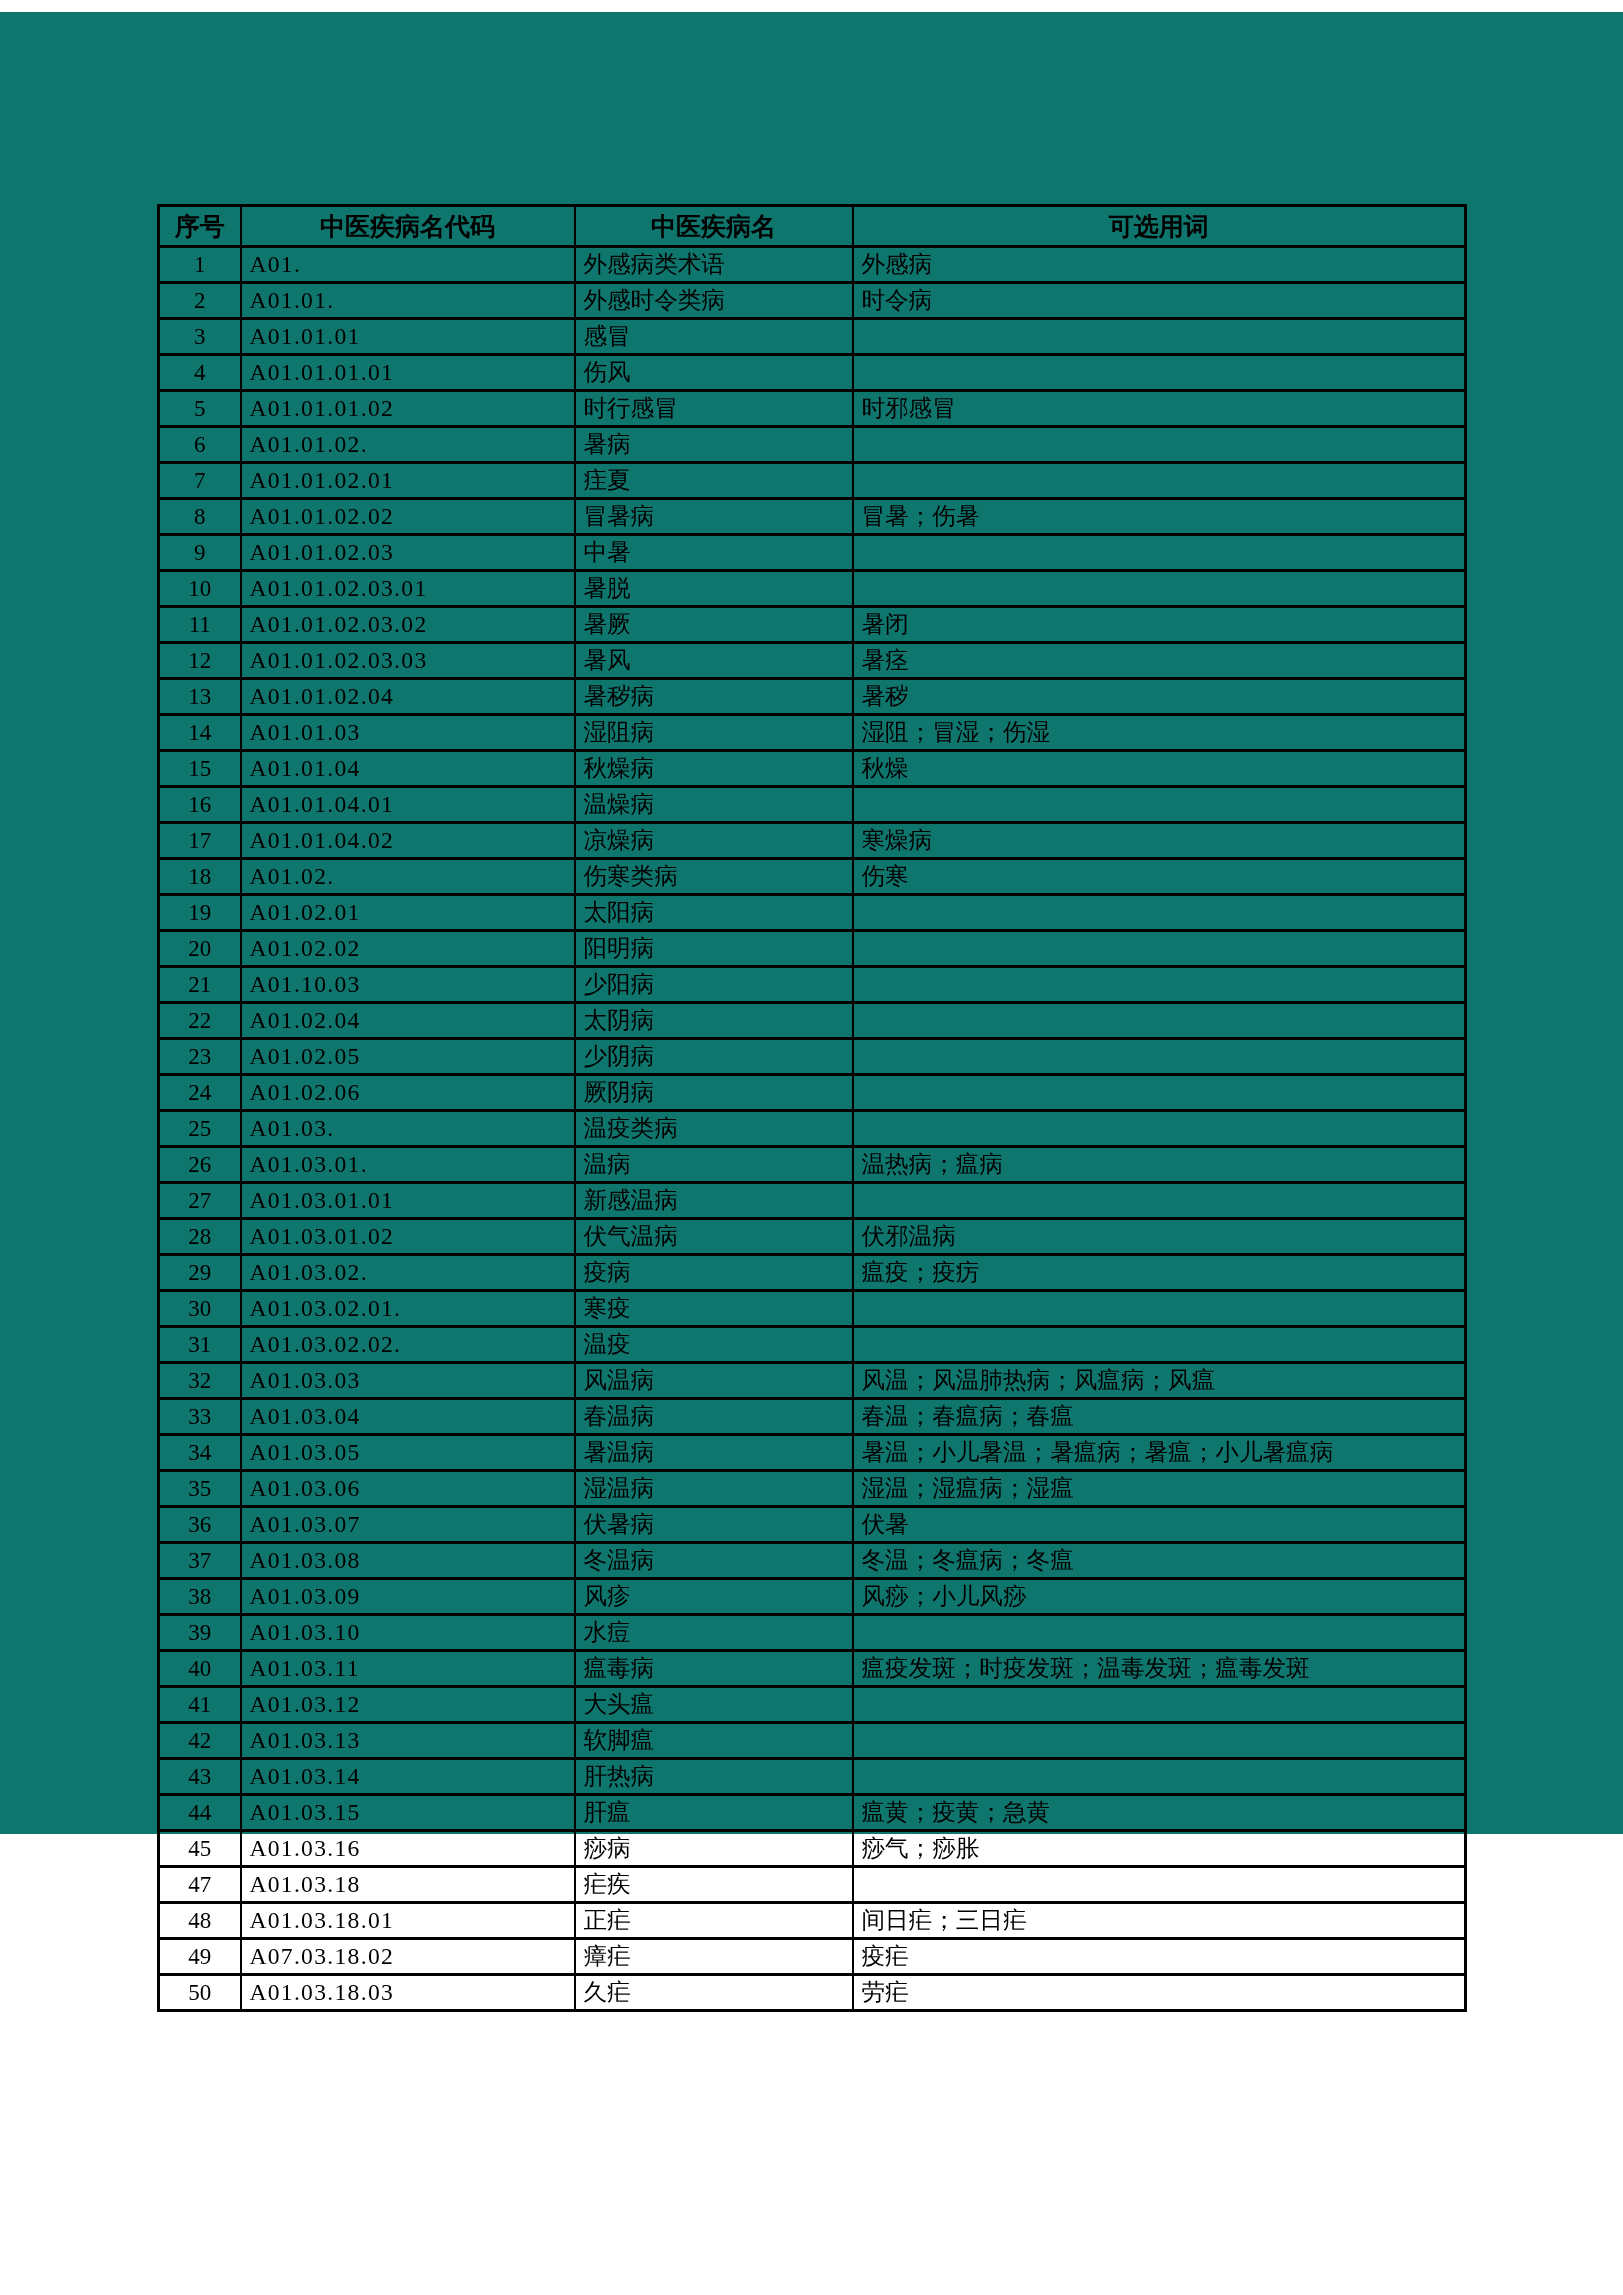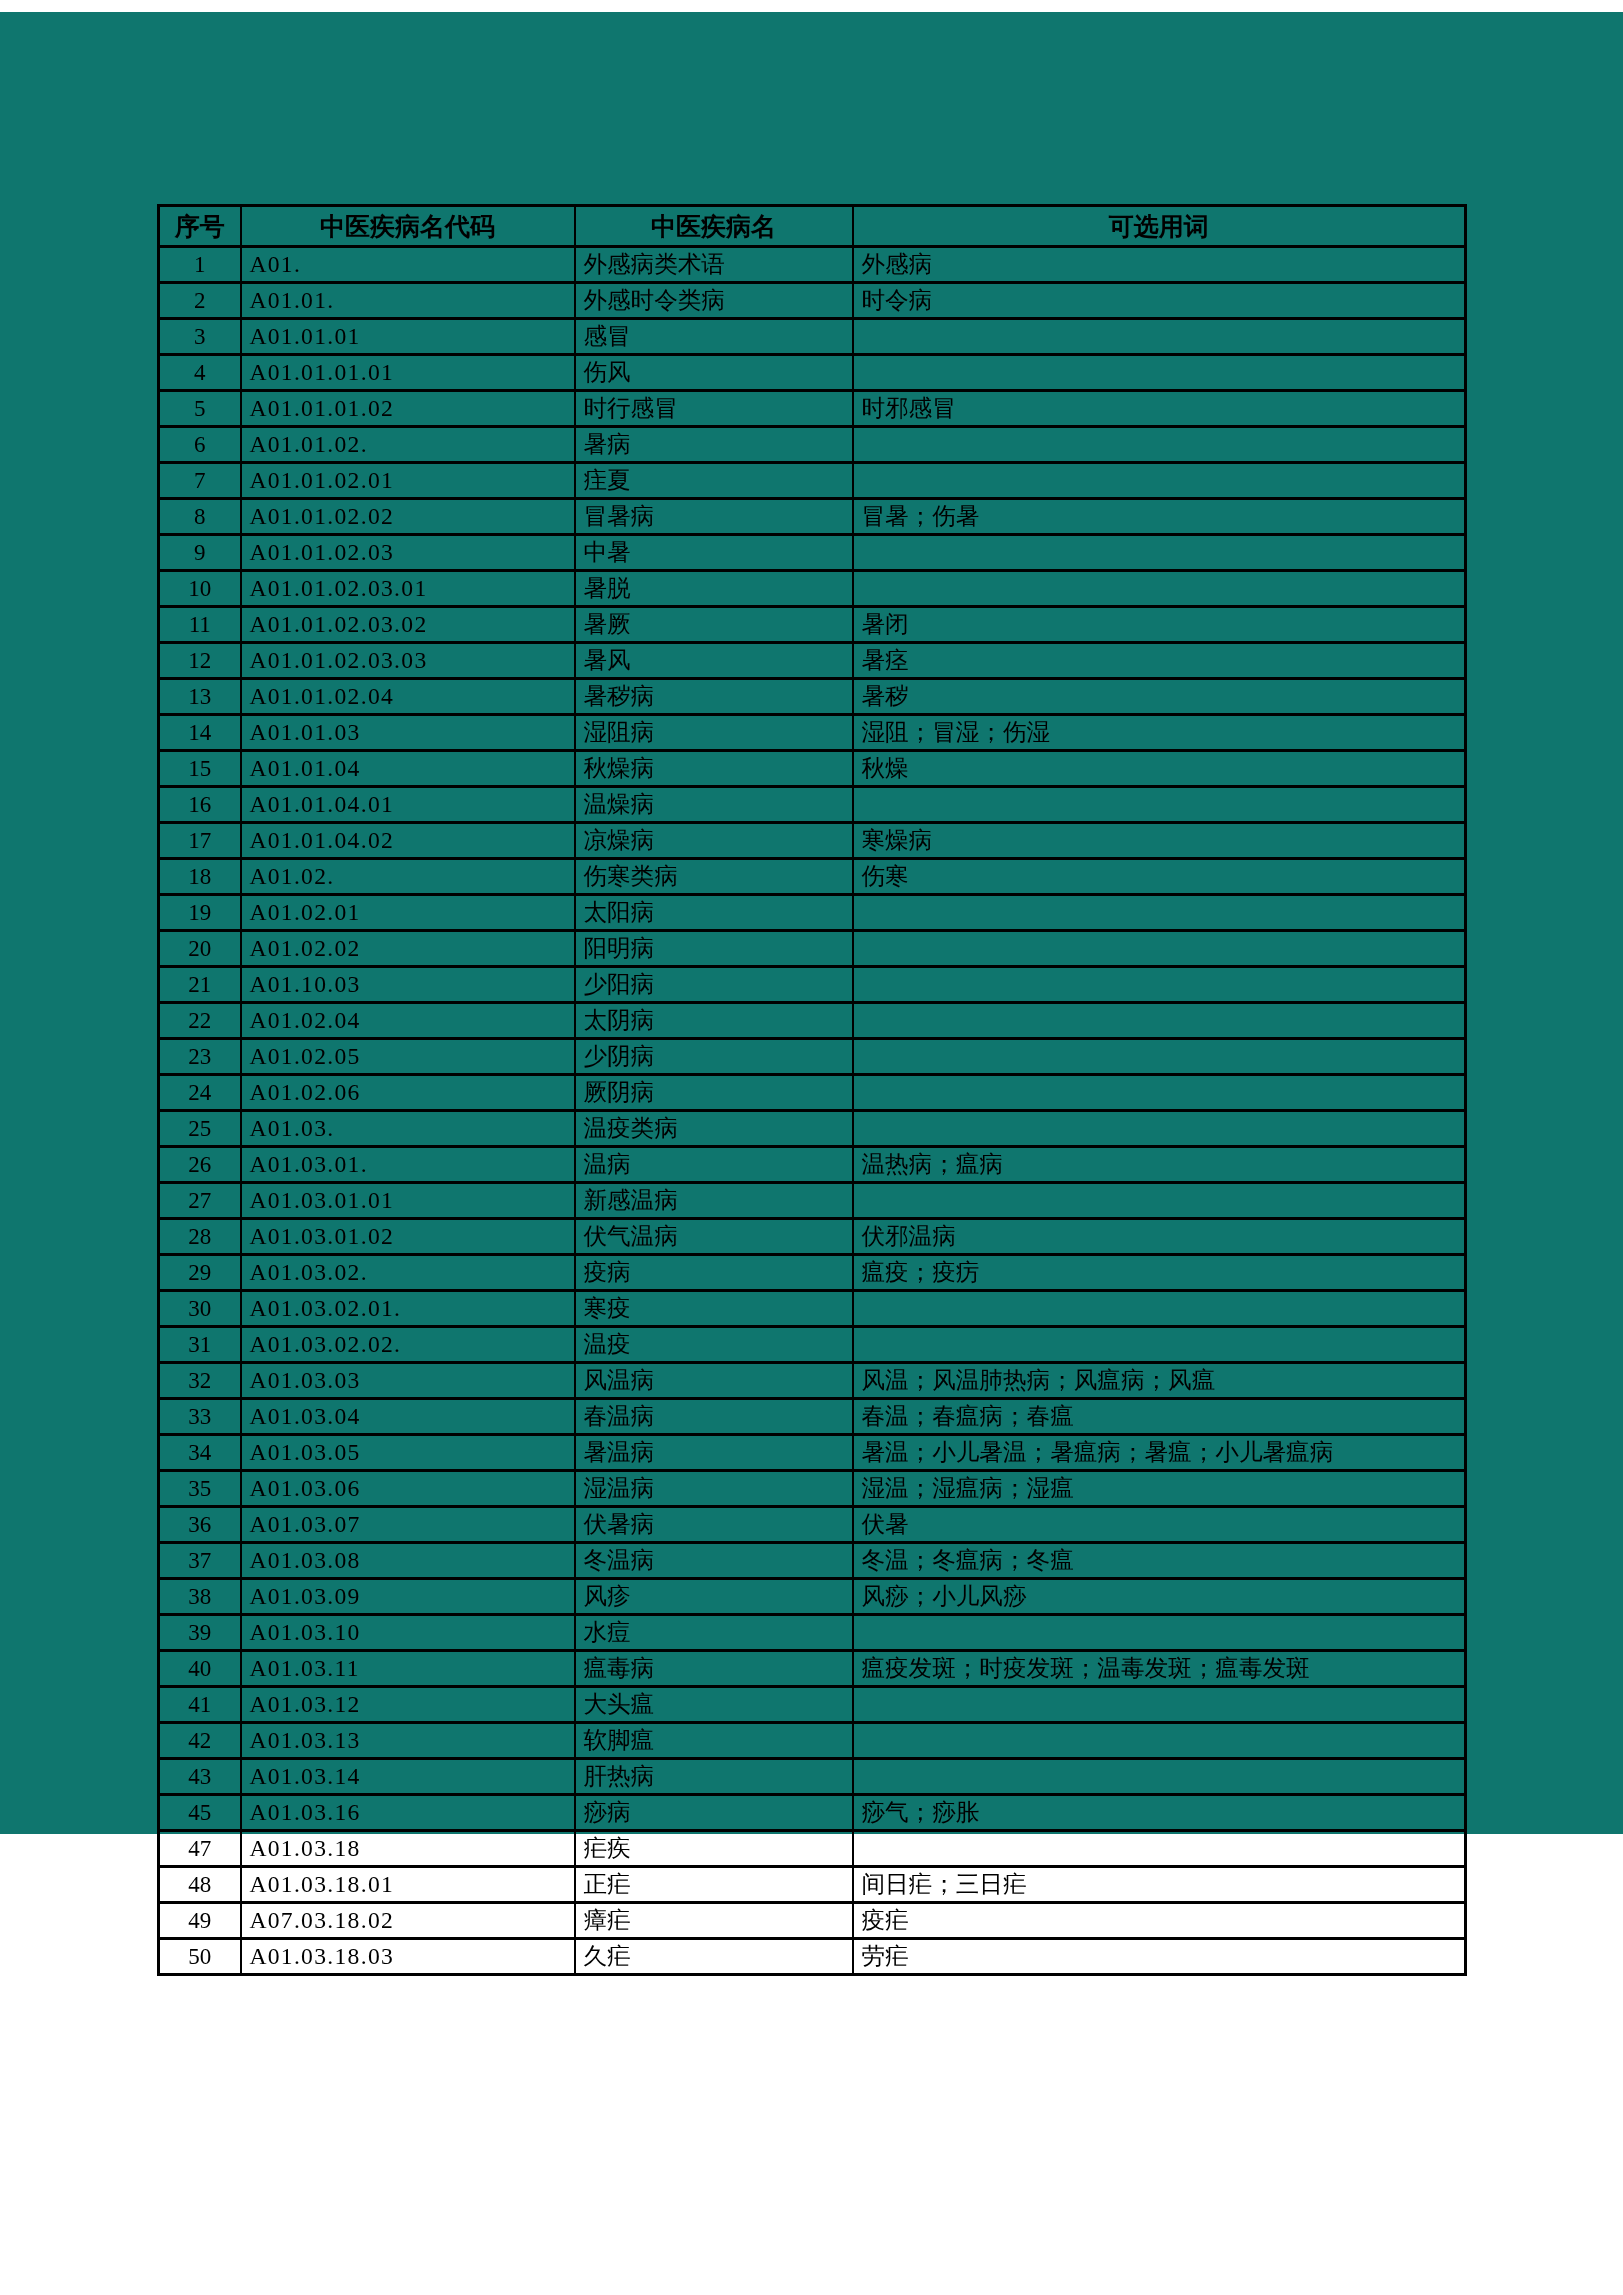--- a/index.html
+++ b/index.html
@@ -339,20 +339,26 @@
     <td class="cell-name">软脚瘟</td>
     <td class="cell-syn"></td>
   </tr>
         <tr>
     <td class="cell-no">43</td>
     <td class="cell-code">A01.03.14</td>
     <td class="cell-name">肝热病</td>
     <td class="cell-syn"></td>
   </tr>
         <tr>
+    <td class="cell-no">44</td>
+    <td class="cell-code">A01.03.15</td>
+    <td class="cell-name">肝瘟</td>
+    <td class="cell-syn">瘟黄；疫黄；急黄</td>
+  </tr>
+        <tr>
     <td class="cell-no">45</td>
     <td class="cell-code">A01.03.16</td>
     <td class="cell-name">痧病</td>
     <td class="cell-syn">痧气；痧胀</td>
   </tr>
         <tr>
     <td class="cell-no">47</td>
     <td class="cell-code">A01.03.18</td>
     <td class="cell-name">疟疾</td>
     <td class="cell-syn"></td>

